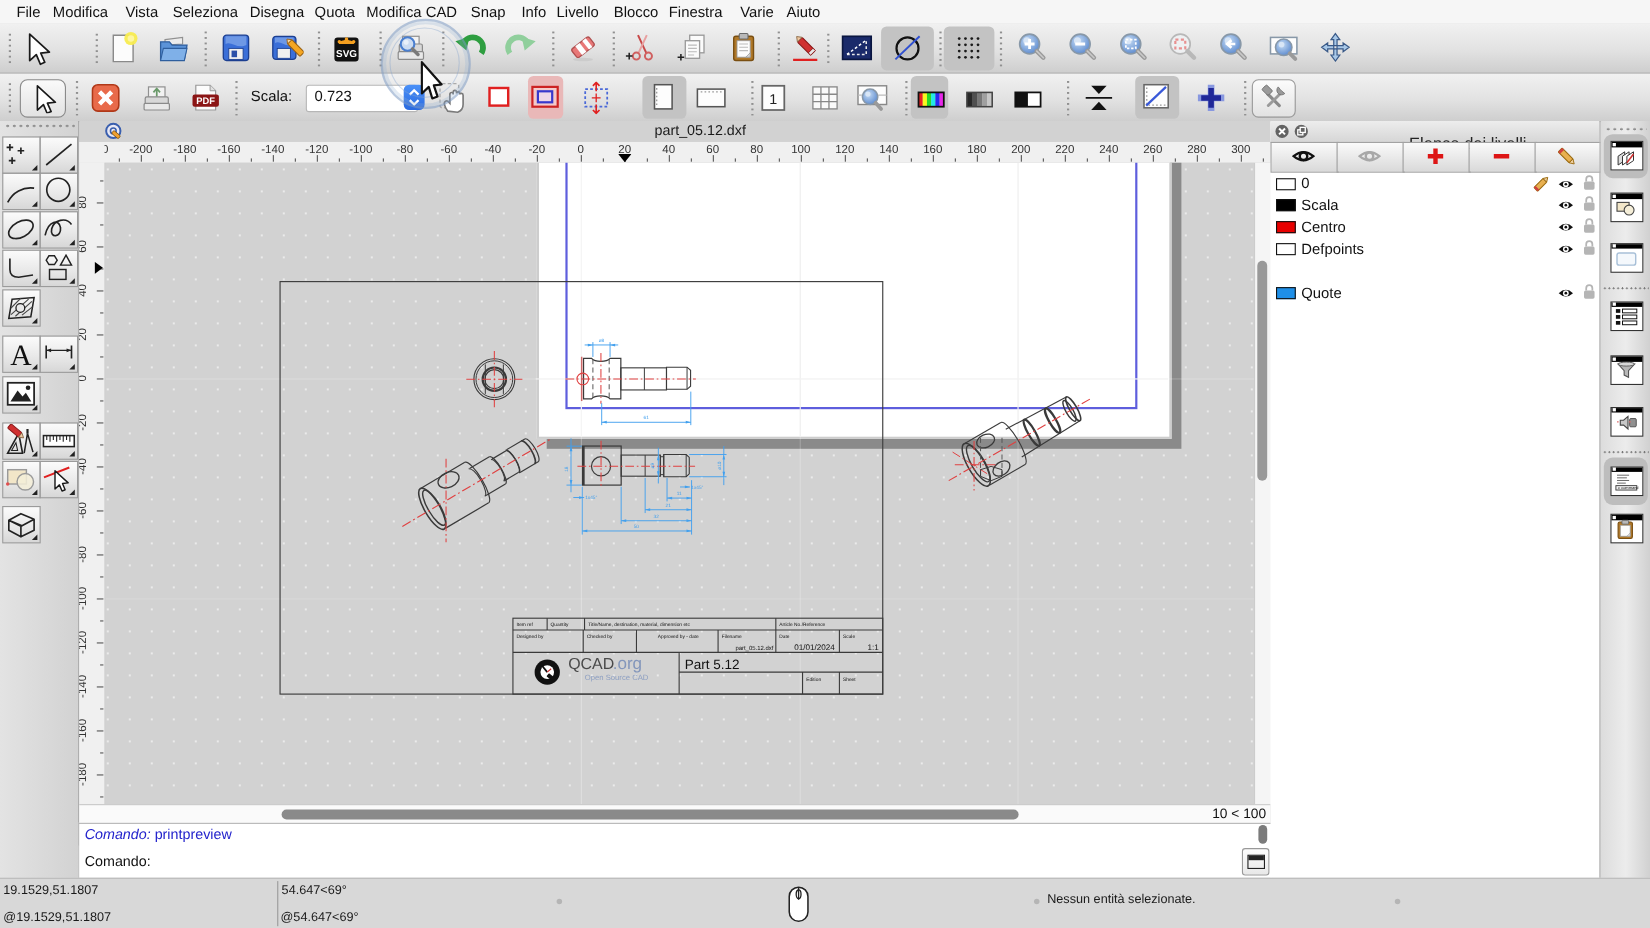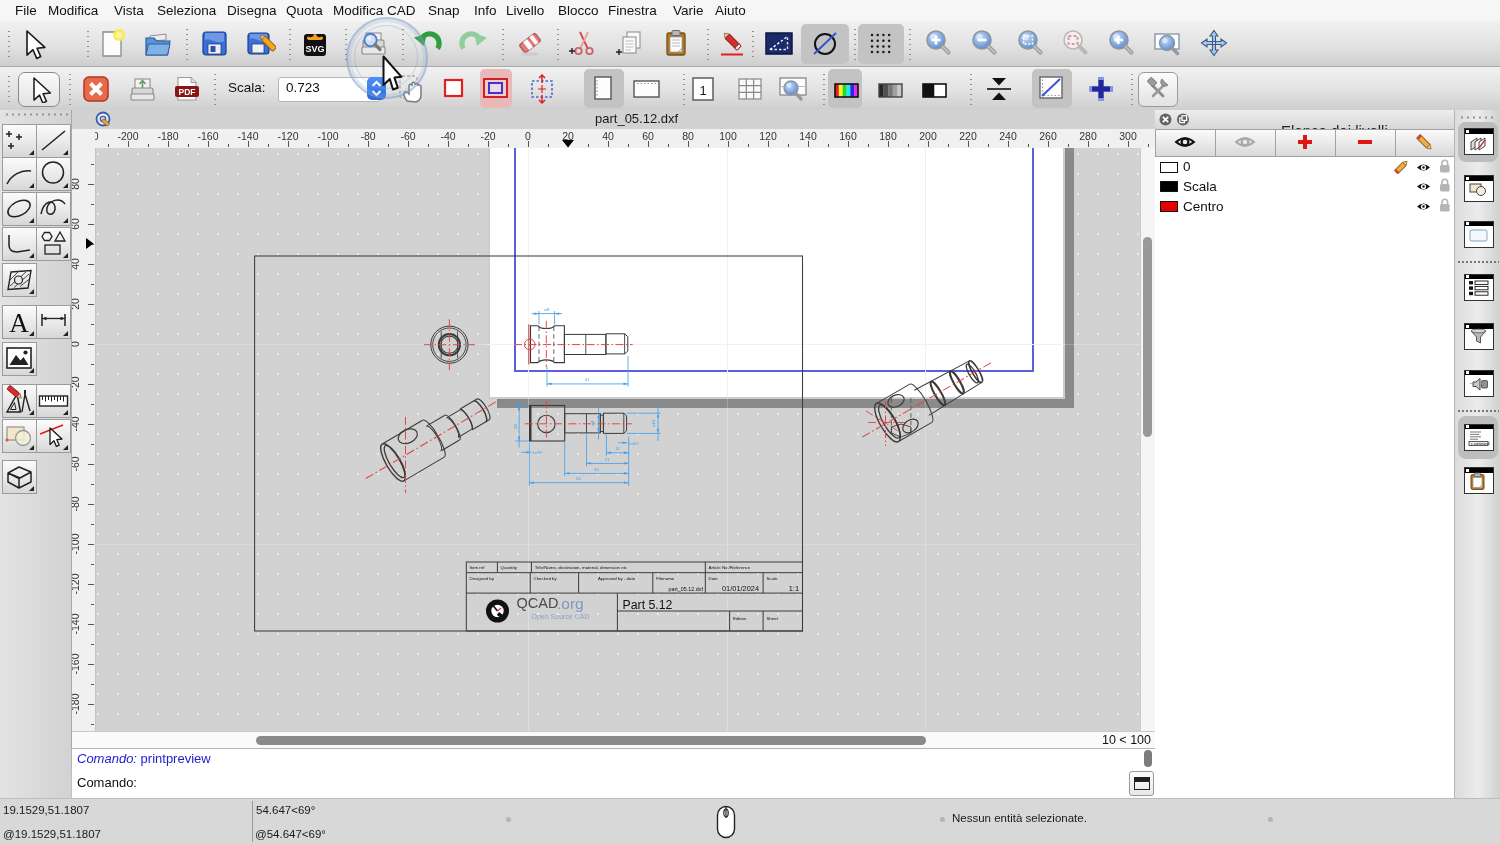--- a/index.html
+++ b/index.html
@@ -973,20 +973,46 @@
 <svg style="position:absolute;left:261px;top:4px" width="15" height="11" viewBox="0 0 15 11">
           <path d="M1,5.5 Q7.5,-0.5 14,5.5 Q7.5,11.5 1,5.5 Z" fill="#111"></path>
           <circle cx="7.5" cy="5.5" r="2.6" fill="#fff"></circle>
           <circle cx="7.5" cy="5.5" r="1.2" fill="#111"></circle>
         </svg>
 <svg style="position:absolute;left:284px;top:1px" width="12" height="14" viewBox="0 0 12 14">
           <path d="M3,6 L3,4 a2.8,2.8 0 0 1 5.6,0 L8.6,6" fill="none" stroke="#b5b5b5" stroke-width="1.6"></path>
           <rect x="1" y="6" width="9.6" height="7.5" rx="1.5" fill="#b5b5b5"></rect>
         </svg>
 </div>
+<div class="lrow" style="top:107.2px">
+<div class="swatch" style="background:#ffffff"></div>
+<div style="position:absolute;left:28px;top:1.5px">Defpoints</div>
+<svg style="position:absolute;left:261px;top:4px" width="15" height="11" viewBox="0 0 15 11">
+          <path d="M1,5.5 Q7.5,-0.5 14,5.5 Q7.5,11.5 1,5.5 Z" fill="#111"></path>
+          <circle cx="7.5" cy="5.5" r="2.6" fill="#fff"></circle>
+          <circle cx="7.5" cy="5.5" r="1.2" fill="#111"></circle>
+        </svg>
+<svg style="position:absolute;left:284px;top:1px" width="12" height="14" viewBox="0 0 12 14">
+          <path d="M3,6 L3,4 a2.8,2.8 0 0 1 5.6,0 L8.6,6" fill="none" stroke="#b5b5b5" stroke-width="1.6"></path>
+          <rect x="1" y="6" width="9.6" height="7.5" rx="1.5" fill="#b5b5b5"></rect>
+        </svg>
+</div>
+<div class="lrow" style="top:147.0px">
+<div class="swatch" style="background:#1e8fe8"></div>
+<div style="position:absolute;left:28px;top:1.5px">Quote</div>
+<svg style="position:absolute;left:261px;top:4px" width="15" height="11" viewBox="0 0 15 11">
+          <path d="M1,5.5 Q7.5,-0.5 14,5.5 Q7.5,11.5 1,5.5 Z" fill="#111"></path>
+          <circle cx="7.5" cy="5.5" r="2.6" fill="#fff"></circle>
+          <circle cx="7.5" cy="5.5" r="1.2" fill="#111"></circle>
+        </svg>
+<svg style="position:absolute;left:284px;top:1px" width="12" height="14" viewBox="0 0 12 14">
+          <path d="M3,6 L3,4 a2.8,2.8 0 0 1 5.6,0 L8.6,6" fill="none" stroke="#b5b5b5" stroke-width="1.6"></path>
+          <rect x="1" y="6" width="9.6" height="7.5" rx="1.5" fill="#b5b5b5"></rect>
+        </svg>
+</div>
 </div>
 </div>
 
 <div class="abs" id="dock">
   <div style="position:absolute;left:4px;top:6px;width:38px;height:3px;
        background-image:radial-gradient(circle,#8f8f8f 1px,transparent 1.2px);background-size:6px 3px;"></div>
   <div id="dockicons">
 <div style="position:absolute;left:3px;top:12px;width:40px;height:40px;background:#bdbdbd;border-radius:8px"></div>
 <div style="position:absolute;left:3px;top:306px;width:40px;height:43px;background:#bdbdbd;border-radius:8px"></div>
 <div style="position:absolute;left:2px;top:150.8px;width:42px;height:2px;background-image:radial-gradient(circle,#777 0.9px,transparent 1px);background-size:4px 2px"></div>

